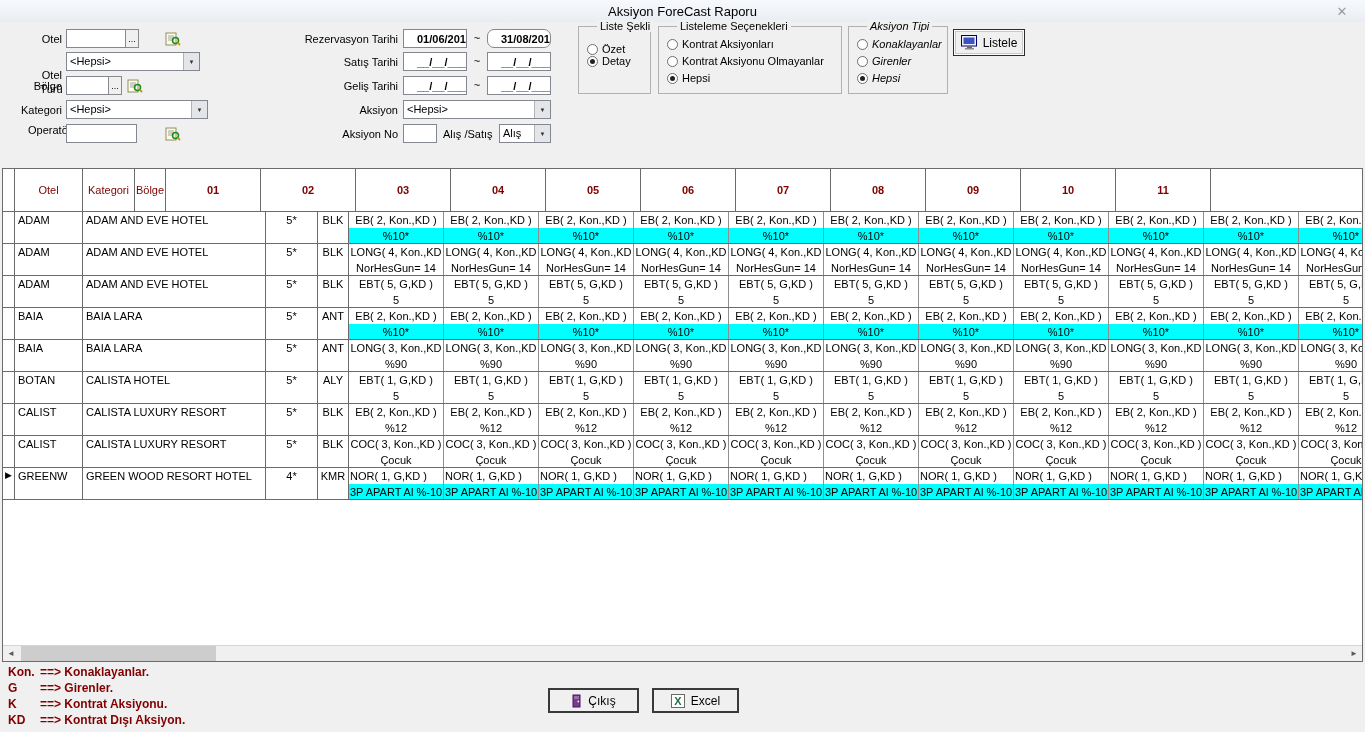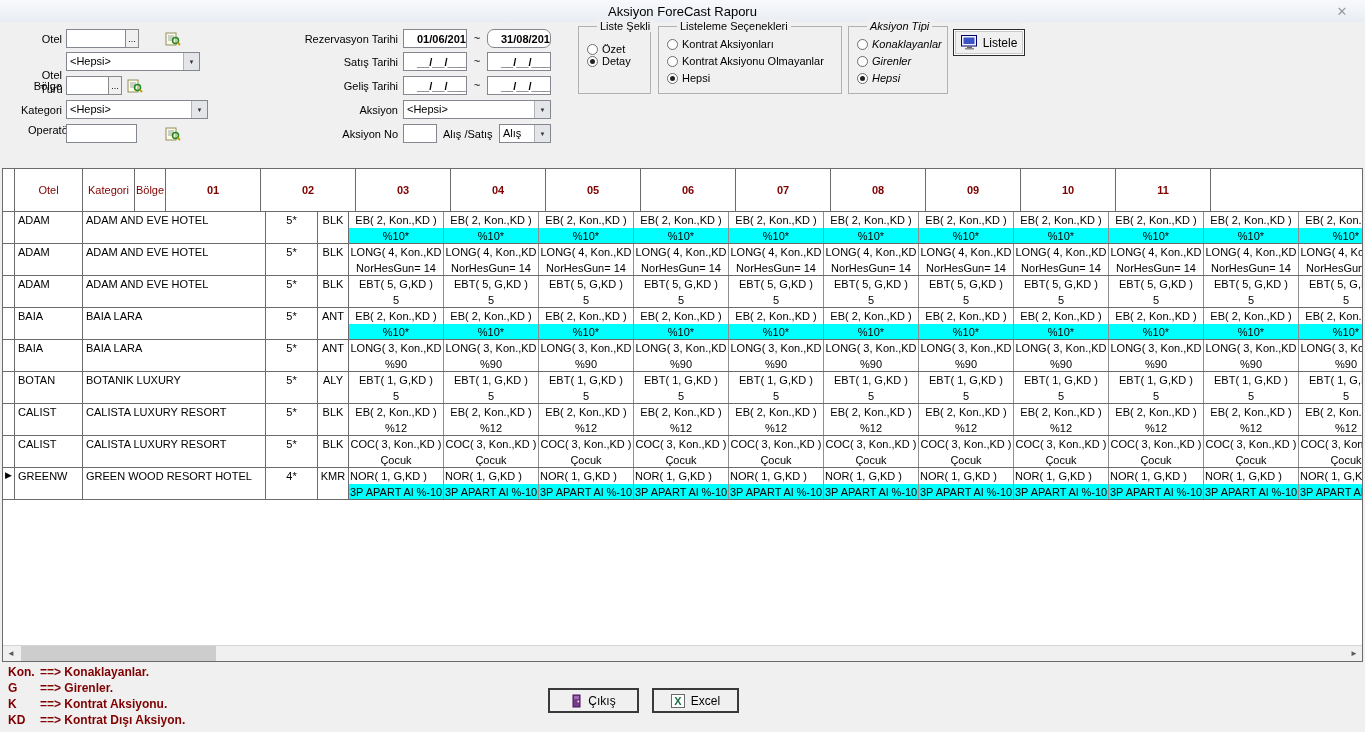--- a/index.html
+++ b/index.html
@@ -572,21 +572,21 @@
           <div class="l2">%90</div>
         </div>
         <div class="daycell">
           <div class="l1">LONG( 3, Kon.,KD</div>
           <div class="l2">%90</div>
         </div>
       </div>
       <div class="grid-row">
         <div class="cell marker w-marker"></div>
         <div class="cell w-otel">BOTAN</div>
-        <div class="cell w-adi">BOTANIK LUXURY</div>
+        <div class="cell w-adi">CALISTA HOTEL</div>
         <div class="cell w-kat ctr">5*</div>
         <div class="cell w-bol ctr">ALY</div>
         <div class="daycell">
           <div class="l1">EBT( 1, G,KD )</div>
           <div class="l2">5</div>
         </div>
         <div class="daycell">
           <div class="l1">EBT( 1, G,KD )</div>
           <div class="l2">5</div>
         </div>

